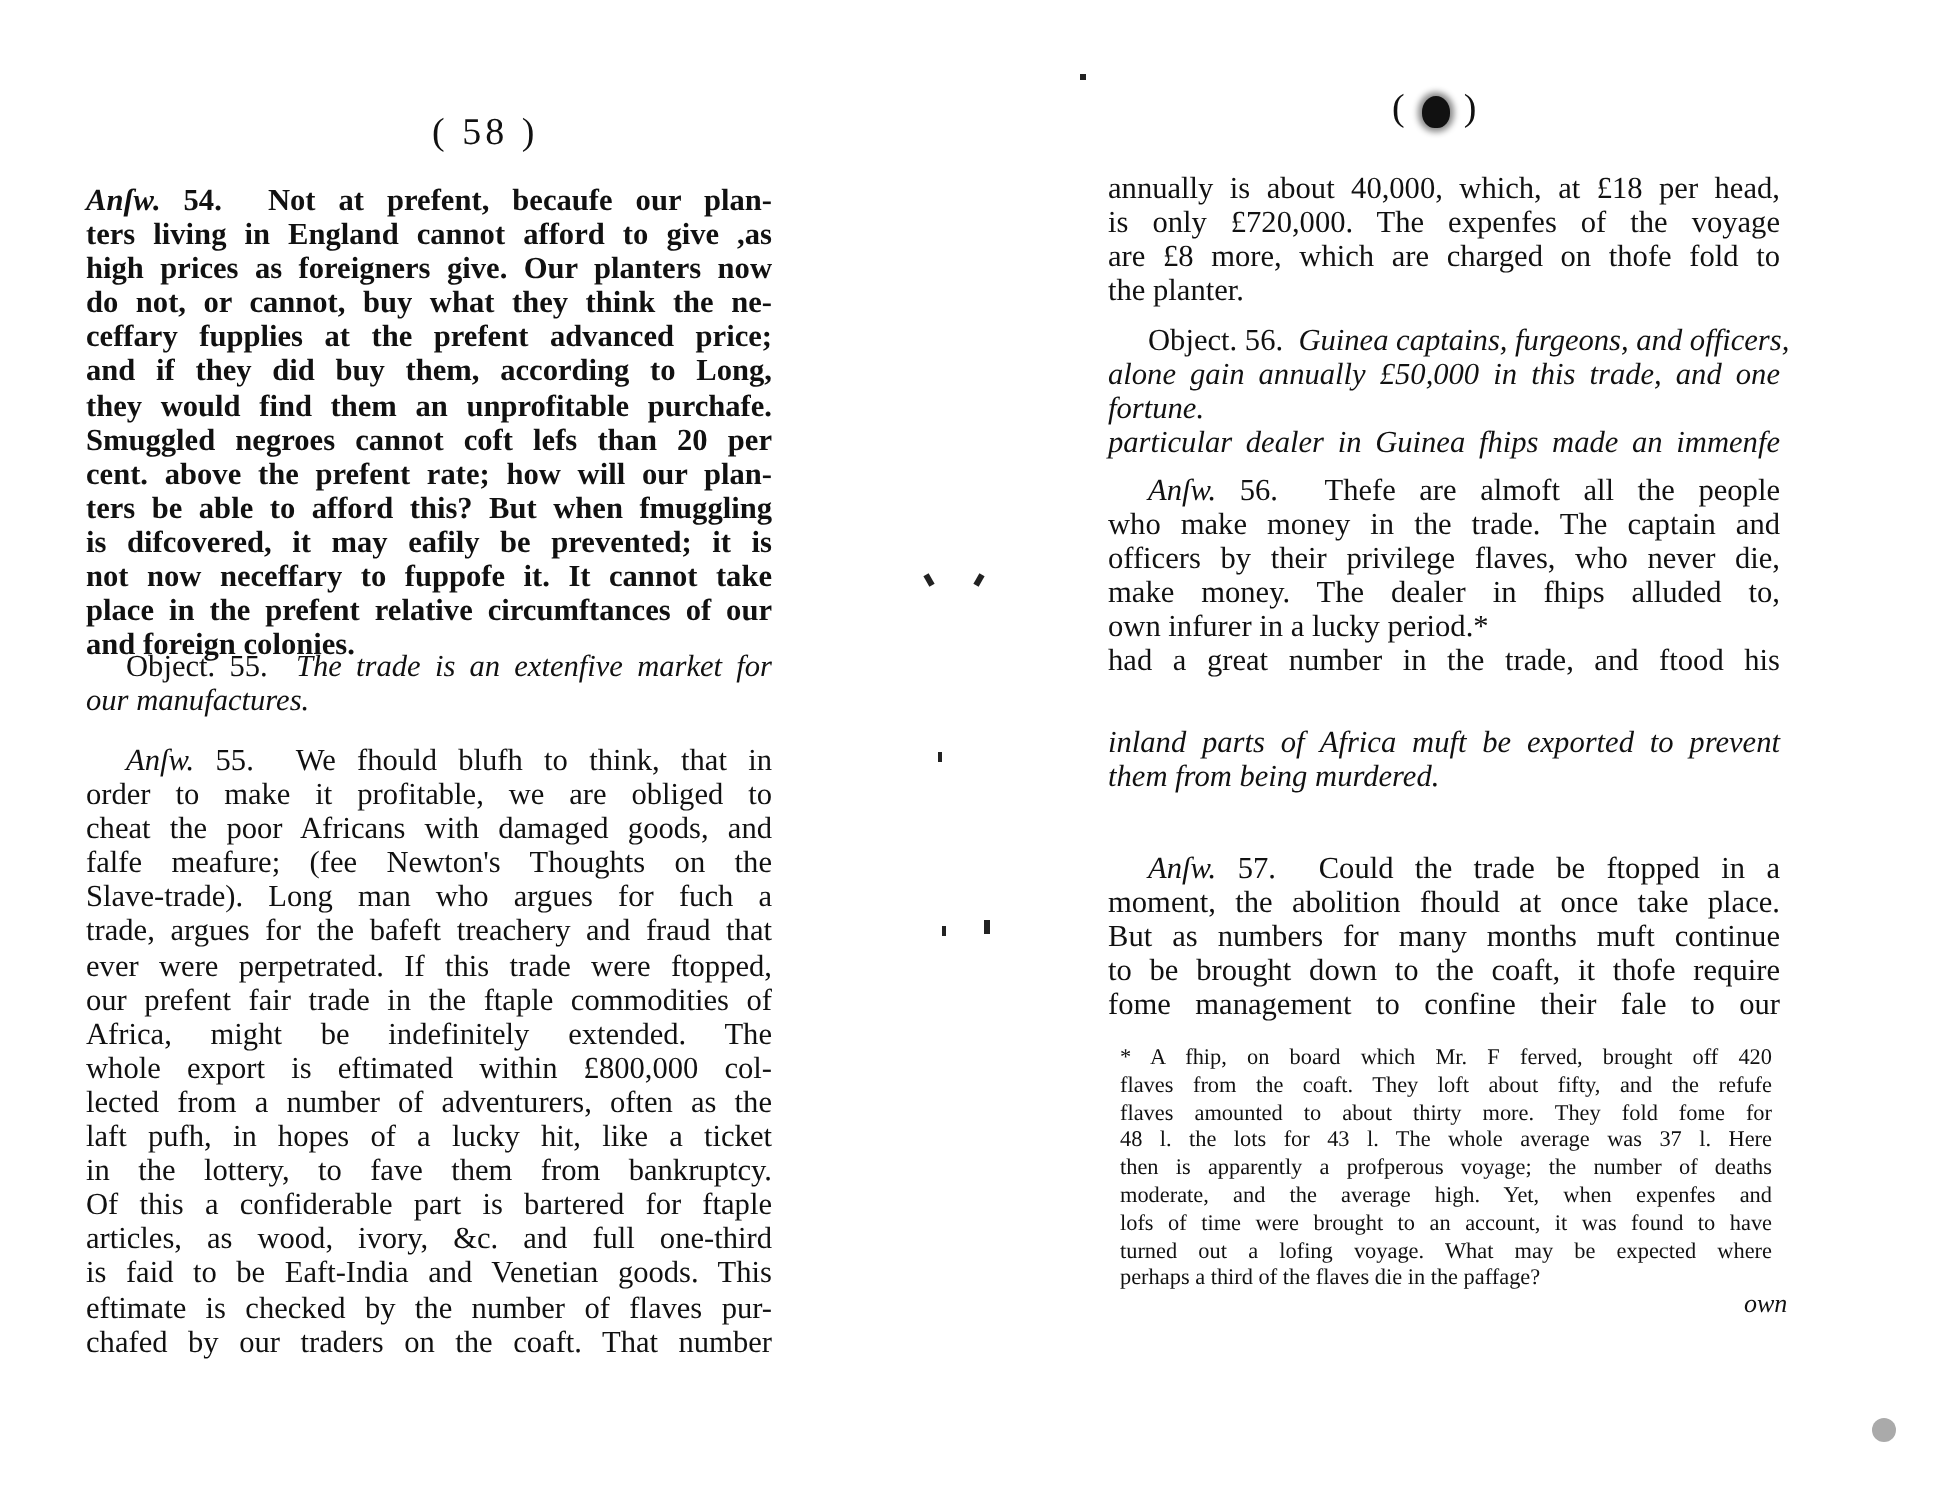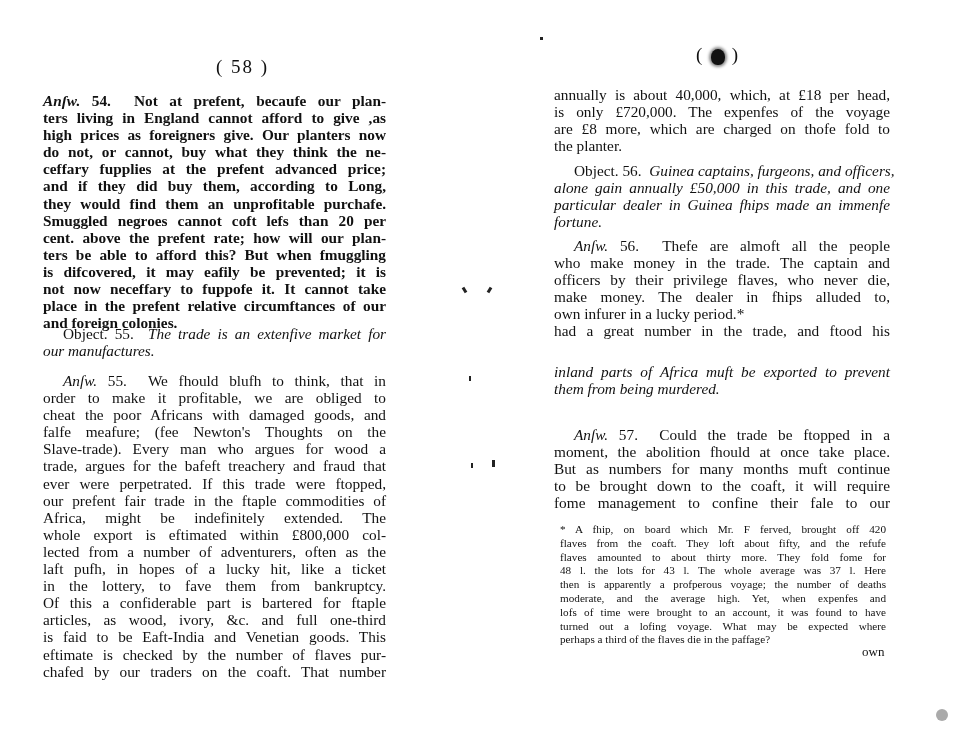--- a/index.html
+++ b/index.html
@@ -95,21 +95,21 @@
   <div class="text-block" style="left:3px; top:325px; width:343px;">
     <span class="line"><span class="indent"></span><span>Object.</span> 55.&nbsp; <span class="ital">The trade is an extenfive market for</span></span>
     <span class="line last ital">our manufactures.</span>
   </div>
 
   <div class="text-block" style="left:3px; top:372px; width:343px;">
     <span class="line"><span class="indent"></span><span class="ital">Anſw.</span> 55.&nbsp; <span>We fhould blufh to think, that in</span></span>
     <span class="line">order to make it profitable, we are obliged to</span>
     <span class="line">cheat the poor Africans with damaged goods, and</span>
     <span class="line">falfe meafure; (fee Newton's Thoughts on the</span>
-    <span class="line">Slave-trade).  Every man who argues for wood a</span>
+    <span class="line">Slave-trade).  Long man who argues for fuch a</span>
     <span class="line">trade, argues for the bafeft treachery and fraud that</span>
     <span class="line">ever were perpetrated.  If this trade were ftopped,</span>
     <span class="line">our prefent fair trade in the ftaple commodities of</span>
     <span class="line">Africa, might be indefinitely extended.  The</span>
     <span class="line">whole export is eftimated within £800,000 col-</span>
     <span class="line">lected from a number of adventurers, often as the</span>
     <span class="line">laft pufh, in hopes of a lucky hit, like a ticket</span>
     <span class="line">in the lottery, to fave them from bankruptcy.</span>
     <span class="line">Of this a confiderable part is bartered for ftaple</span>
     <span class="line">articles, as wood, ivory, &amp;c. and full one-third</span>
@@ -133,52 +133,52 @@
   <div class="text-block" style="left:-2px; top:86px; width:336px;">
     <span class="line">annually is about 40,000, which, at £18 per head,</span>
     <span class="line">is only £720,000.  The expenfes of the voyage</span>
     <span class="line">are £8 more, which are charged on thofe fold to</span>
     <span class="line last">the planter.</span>
   </div>
 
   <div class="text-block" style="left:-2px; top:162px; width:336px;">
     <span class="line"><span class="indent"></span><span>Object.</span> 56.&nbsp; <span class="ital">Guinea captains, furgeons, and officers,</span></span>
     <span class="line ital">alone gain annually £50,000 in this trade, and one</span>
+    <span class="line last ital">fortune.</span>
     <span class="line ital">particular dealer in Guinea fhips made an immenfe</span>
-    <span class="line last ital">fortune.</span>
   </div>
 
   <div class="text-block" style="left:-2px; top:237px; width:336px;">
     <span class="line"><span class="indent"></span><span class="ital">Anſw.</span> 56.&nbsp; <span>Thefe are almoft all the people</span></span>
     <span class="line">who make money in the trade.  The captain and</span>
     <span class="line">officers by their privilege flaves, who never die,</span>
     <span class="line">make money.  The dealer in fhips alluded to,</span>
     <span class="line last">own infurer in a lucky period.*</span>
     <span class="line">had a great number in the trade, and ftood his</span>
   </div>
 
   <div class="text-block" style="left:-2px; top:363px; width:336px;">
     <span class="line ital">inland parts of Africa muft be exported to prevent</span>
     <span class="line last ital">them from being murdered.</span>
   </div>
 
   <div class="text-block" style="left:-2px; top:426px; width:336px;">
     <span class="line"><span class="indent"></span><span class="ital">Anſw.</span> 57.&nbsp; <span>Could the trade be ftopped in a</span></span>
     <span class="line">moment, the abolition fhould at once take place.</span>
     <span class="line">But as numbers for many months muft continue</span>
-    <span class="line">to be brought down to the coaft, it will require</span>
+    <span class="line">to be brought down to the coaft, it thofe require</span>
     <span class="line">fome management to confine their fale to our</span>
   </div>
 
   <div class="footnote" style="left:4px; top:523px; width:326px;">
     <span class="line">* A fhip, on board which Mr. F ferved, brought off 420</span>
     <span class="line">flaves from the coaft.  They loft about fifty, and the refufe</span>
     <span class="line">flaves amounted to about thirty more.  They fold fome for</span>
     <span class="line">48 l. the lots for 43 l.  The whole average was 37 l.  Here</span>
     <span class="line">then is apparently a profperous voyage; the number of deaths</span>
     <span class="line">moderate, and the average high.  Yet, when expenfes and</span>
     <span class="line">lofs of time were brought to an account, it was found to have</span>
     <span class="line">turned out a lofing voyage.  What may be expected where</span>
     <span class="line last">perhaps a third of the flaves die in the paffage?</span>
   </div>
 
-  <div class="catchword" style="left:306px; top:644px;">own</div>
+  <div class="catchword" style="left:316px; top:644px;font-style:italic;">own</div>
 </div>
 
 </body></html>

